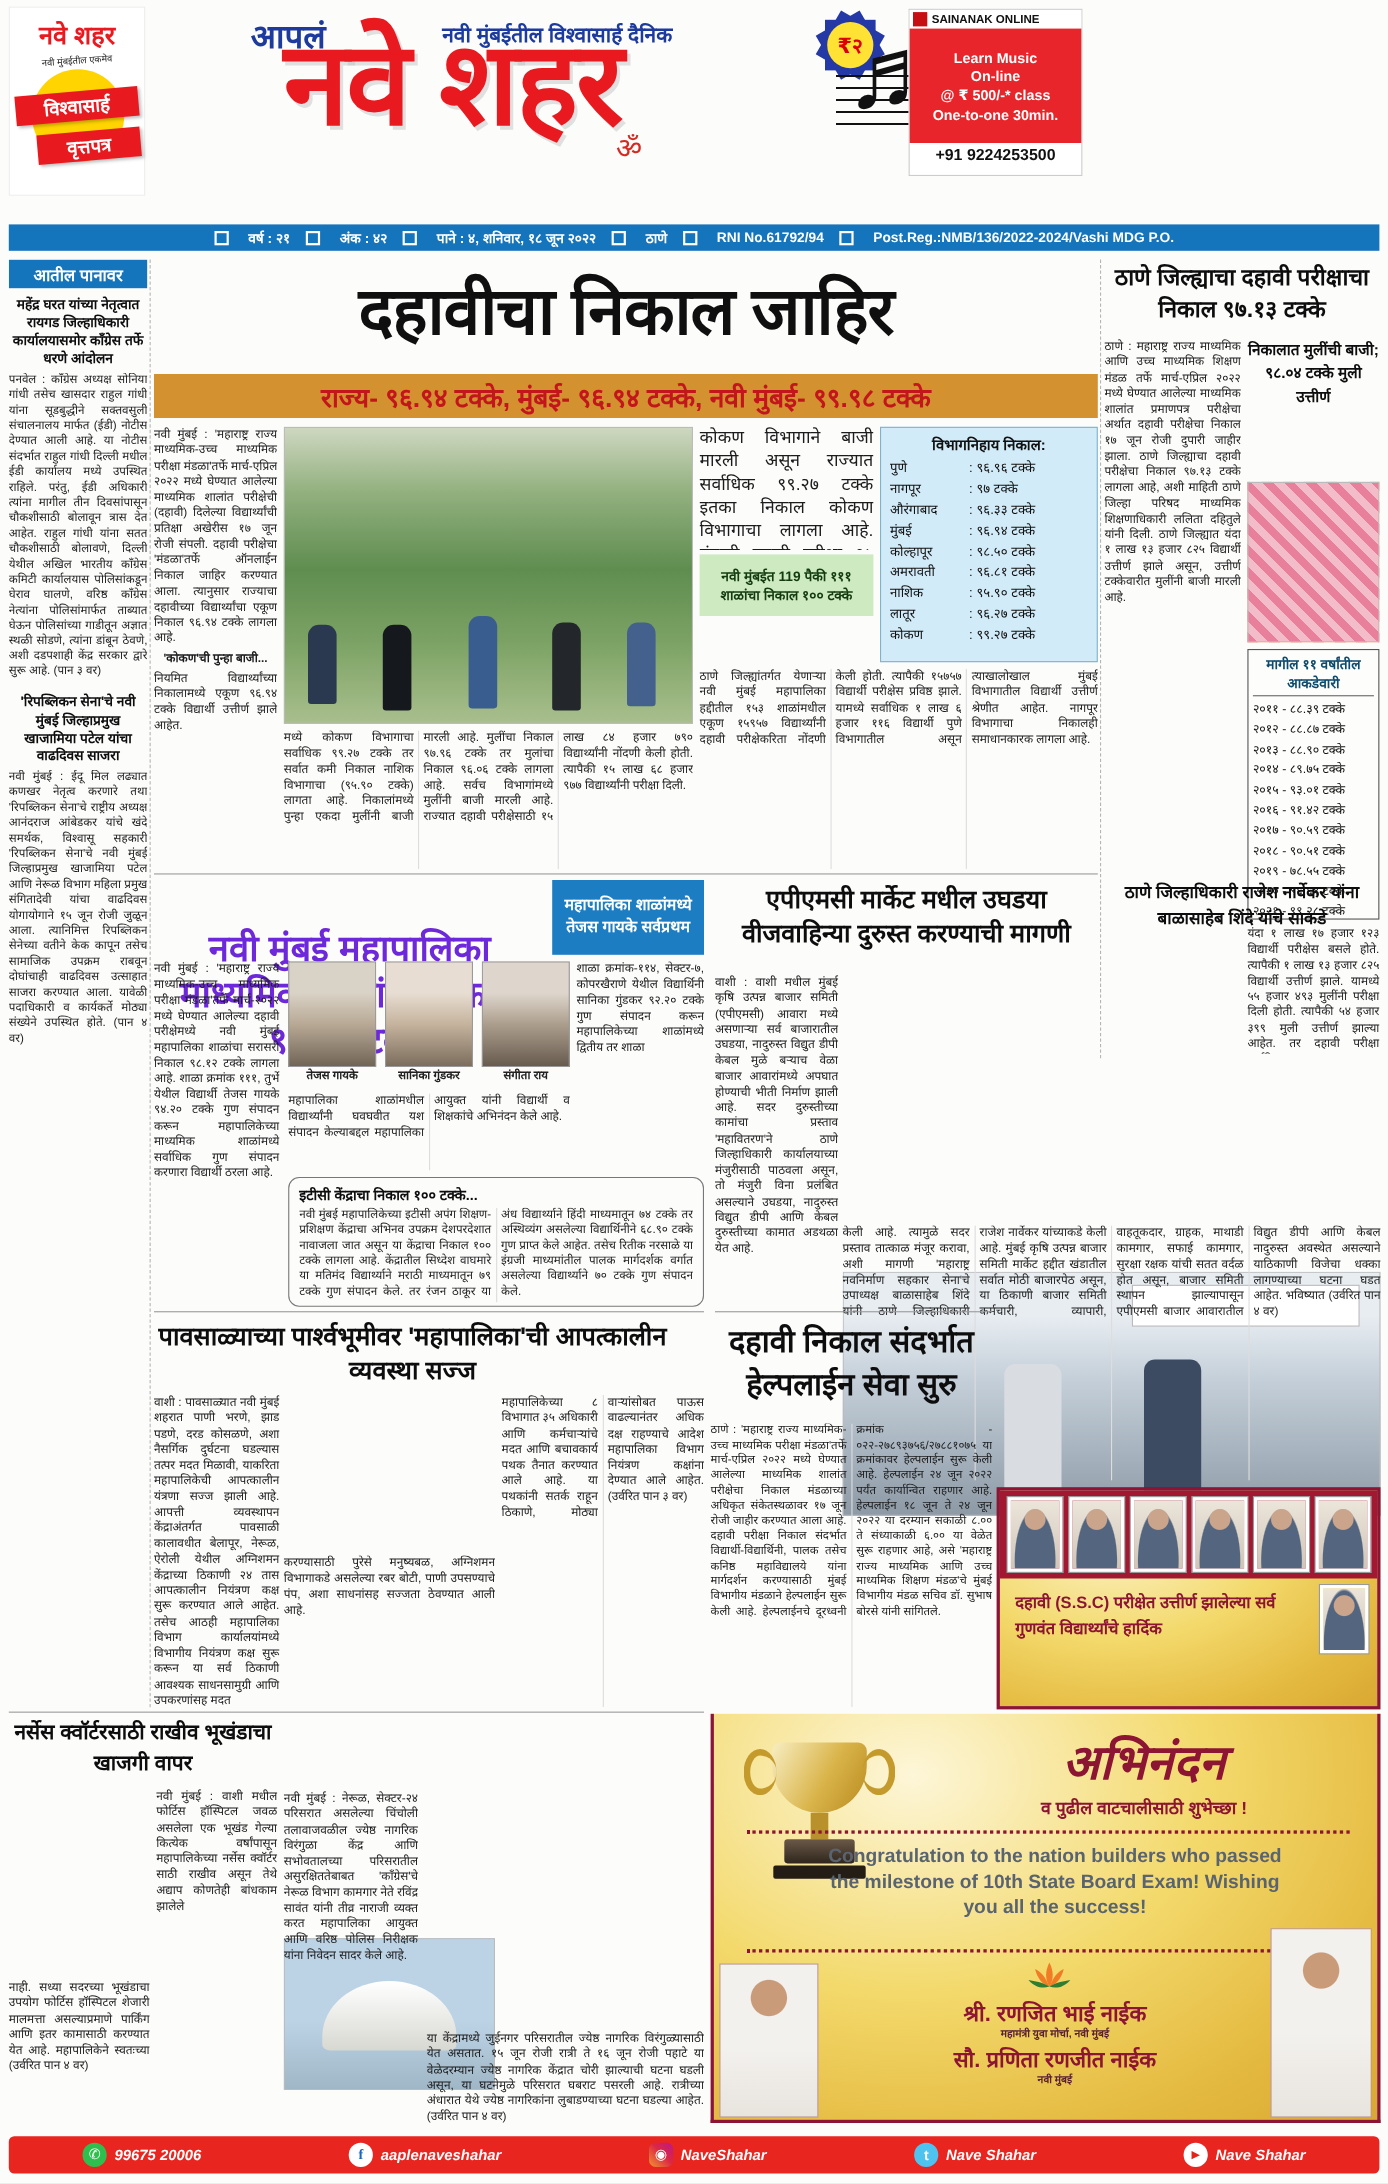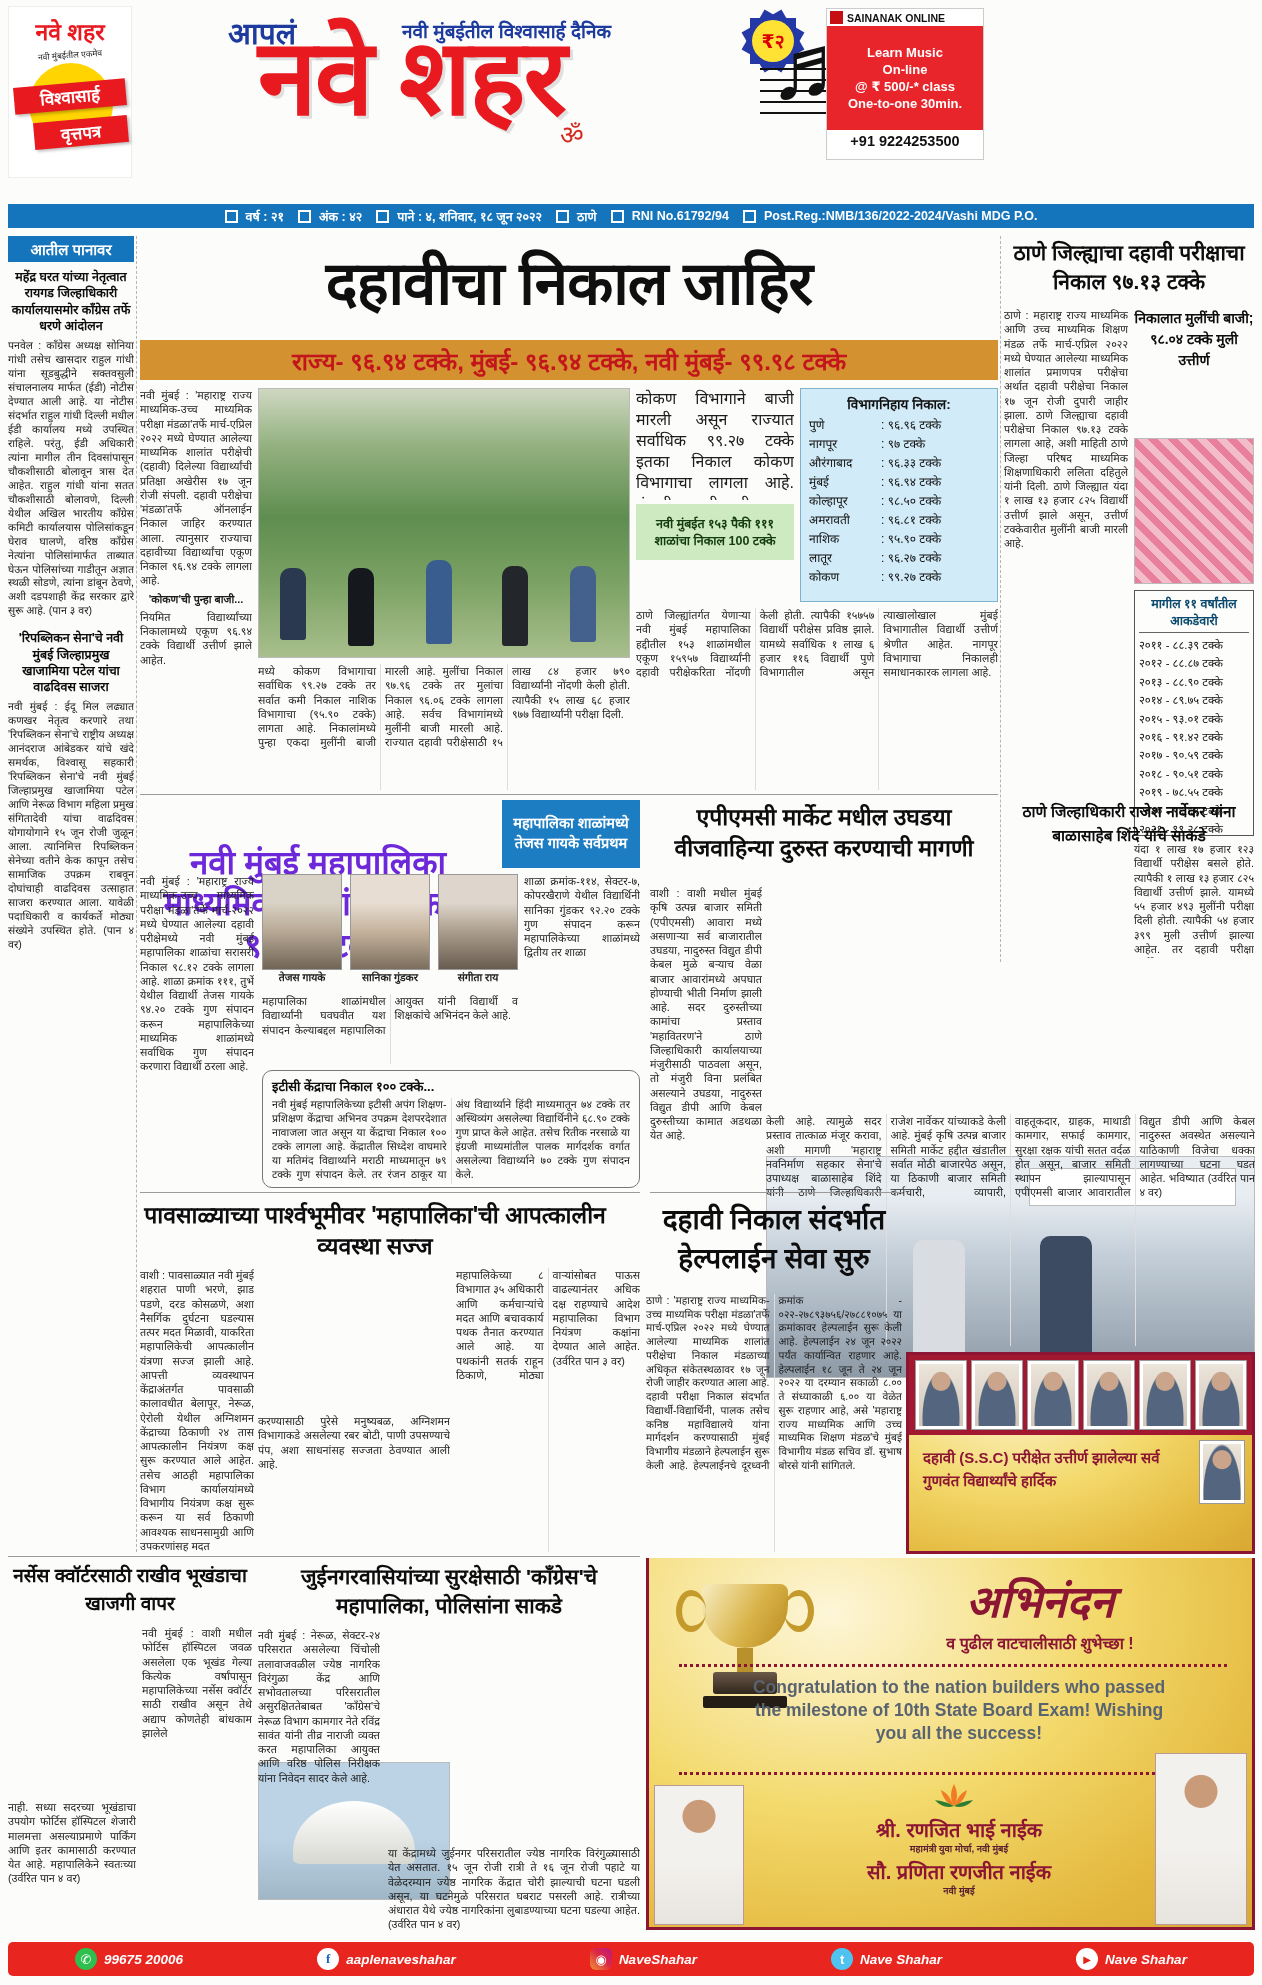--- a/index.html
+++ b/index.html
@@ -15,21 +15,21 @@
   .logoBox{background:#fff;border:1px solid #eee;}
   .banner{background:#e8191f;color:#fff;font-weight:bold;text-align:center;transform:rotate(-5deg);box-shadow:2px 2px 3px rgba(0,0,0,.25);}
   .mastTitle{color:#e8191f;font-weight:900;letter-spacing:-2px;text-shadow:3px 3px 0 rgba(190,190,190,.45);white-space:nowrap;}
   .starburst i{position:absolute;inset:10px;background:#2438a6;}
   .starburst .yc{position:absolute;left:12px;top:12px;width:42px;height:42px;border-radius:50%;background:#ffe233;display:flex;align-items:center;justify-content:center;color:#d00;font-weight:900;font-size:19px;z-index:2;}
   .staff{background:repeating-linear-gradient(180deg,#111 0 2px,transparent 2px 11px);}
   .adTop{border:1px solid #ccc;background:#fff;}
   .adRed{background:#e8252a;color:#fff;font-weight:bold;text-align:center;}
   
   .dateline{background:#1474bc;color:#fff;display:flex;align-items:center;justify-content:center;gap:14px;font-weight:bold;font-size:12.5px;}
-  .dl-item{display:flex;align-items:center;gap:8px;white-space:nowrap;}
+  .dl-item{display:flex;align-items:center;gap:18px;white-space:nowrap;}
   .sq{width:9px;height:9px;border:2px solid #fff;display:inline-block;}
   
   .sbHead{background:#1474bc;color:#fff;font-weight:bold;font-size:15px;text-align:center;padding:3px 12px;}
   .sbTitle{font-weight:bold;font-size:12.5px;text-align:center;color:#0d0d0d;line-height:1.3;margin:7px 0 5px;}
   .sbBody{font-size:10.6px;}
   
   .subheadStrip{background:#d3912f;display:flex;align-items:center;justify-content:center;}
   .subheadStrip span{color:#c3161c;font-weight:900;font-size:24px;}
   .photo{box-shadow:0 0 0 1px #bbb inset;}
   .mainPhoto{background:linear-gradient(180deg,#cfd8c2 0%,#92b07e 22%,#5f8d50 48%,#7ba264 72%,#a9bf8d 100%);position:relative;overflow:hidden;}
@@ -181,21 +181,21 @@
   <div class="abs photo mainPhoto" style="left:258px;top:388px;width:372px;height:270px;">
     <div class="fig" style="left:22px;bottom:18px;width:26px;height:72px;background:#2a3850;"></div>
     <div class="fig" style="left:90px;bottom:12px;width:26px;height:78px;background:#15181c;"></div>
     <div class="fig" style="left:168px;bottom:14px;width:26px;height:84px;background:#3a5d8f;"></div>
     <div class="fig" style="left:244px;bottom:12px;width:26px;height:80px;background:#23262b;"></div>
     <div class="fig" style="left:312px;bottom:16px;width:26px;height:76px;background:#44608c;"></div>
   </div>
 
   <div class="abs jt" style="left:636px;top:388px;width:158px;height:112px;font-size:16px;">कोकण विभागाने बाजी मारली असून राज्यात सर्वाधिक ९९.२७ टक्के इतका निकाल कोकण विभागाचा लागला आहे. यंदाची दहावी परीक्षा १५ मार्च ते ४ एप्रिल २०२२ या कालावधीत पार पडली होती.</div>
 
-  <div class="abs greenBox" style="left:636px;top:504px;width:158px;height:56px;">नवी मुंबईत १५३ पैकी १११ शाळांचा निकाल 100 टक्के</div>
+  <div class="abs greenBox" style="left:636px;top:504px;width:158px;height:56px;">नवी मुंबईत 119 पैकी १११ शाळांचा निकाल १०० टक्के</div>
 
   <div class="abs divBox" style="left:800px;top:388px;width:198px;height:214px;">
     <div class="t">विभागनिहाय निकाल:</div>
     <div>
 
         <div class="divRow">
           <span class="n">पुणे</span>
           <span>: ९६.९६ टक्के</span>
         </div>
 
@@ -325,21 +325,20 @@
   <div class="abs hr" style="left:650px;top:1192px;width:252px;"></div>
   <div class="abs b ctr" style="left:646px;top:1200px;width:256px;height:88px;font-size:28px;line-height:1.4;color:#0d0d0d;">दहावी निकाल संदर्भात हेल्पलाईन सेवा सुरु</div>
   <div class="abs jt cols2" style="left:646px;top:1294px;width:256px;height:258px;font-size:10.4px;">ठाणे : 'महाराष्ट्र राज्य माध्यमिक-उच्च माध्यमिक परीक्षा मंडळा'तर्फे मार्च-एप्रिल २०२२ मध्ये घेण्यात आलेल्या माध्यमिक शालांत परीक्षेचा निकाल मंडळाच्या अधिकृत संकेतस्थळावर १७ जून रोजी जाहीर करण्यात आला आहे. दहावी परीक्षा निकाल संदर्भात विद्यार्थी-विद्यार्थिनी, पालक तसेच कनिष्ठ महाविद्यालये यांना मार्गदर्शन करण्यासाठी मुंबई विभागीय मंडळाने हेल्पलाईन सुरू केली आहे. हेल्पलाईनचे दूरध्वनी क्रमांक - ०२२-२७८९३७५६/२७८८१०७५ या क्रमांकावर हेल्पलाईन सुरू केली आहे. हेल्पलाईन २४ जून २०२२ पर्यंत कार्यान्वित राहणार आहे. हेल्पलाईन १८ जून ते २४ जून २०२२ या दरम्यान सकाळी ८.०० ते संध्याकाळी ६.०० या वेळेत सुरू राहणार आहे, असे 'महाराष्ट्र राज्य माध्यमिक आणि उच्च माध्यमिक शिक्षण मंडळ'चे मुंबई विभागीय मंडळ सचिव डॉ. सुभाष बोरसे यांनी सांगितले.</div>
 
   <div class="abs hr" style="left:8px;top:1556px;width:632px;"></div>
   <div class="abs b ctr" style="left:8px;top:1562px;width:244px;height:56px;font-size:19px;line-height:1.45;color:#0d0d0d;">नर्सेस क्वॉर्टरसाठी राखीव भूखंडाचा खाजगी वापर</div>
 
   <div class="abs jt" style="left:142px;top:1626px;width:110px;height:302px;font-size:10.8px;">नवी मुंबई : वाशी मधील फोर्टिस हॉस्पिटल जवळ असलेला एक भूखंड गेल्या कित्येक वर्षांपासून महापालिकेच्या नर्सेस क्वॉर्टर साठी राखीव असून तेथे अद्याप कोणतेही बांधकाम झालेले</div>
   <div class="abs jt" style="left:8px;top:1800px;width:128px;height:128px;font-size:10.8px;">नाही. सध्या सदरच्या भूखंडाचा उपयोग फोर्टिस हॉस्पिटल शेजारी मालमत्ता असल्याप्रमाणे पार्किंग आणि इतर कामासाठी करण्यात येत आहे. महापालिकेने स्वतःच्या (उर्वरित पान ४ वर)</div>
 
-  <div class="abs b ctr" style="left:258px;top:1562px;width:382px;height:58px;font-size:21px;line-height:1.4;color:#0d0d0d;">जुईनगरवासियांच्या सुरक्षेसाठी 'काँग्रेस'चे महापालिका, पोलिसांना साकडे</div>
   <div class="abs jt" style="left:258px;top:1628px;width:122px;height:300px;font-size:10.8px;">नवी मुंबई : नेरूळ, सेक्टर-२४ परिसरात असलेल्या चिंचोली तलावाजवळील ज्येष्ठ नागरिक विरंगुळा केंद्र आणि सभोवतालच्या परिसरातील असुरक्षिततेबाबत 'काँग्रेस'चे नेरूळ विभाग कामगार नेते रविंद्र सावंत यांनी तीव्र नाराजी व्यक्त करत महापालिका आयुक्त आणि वरिष्ठ पोलिस निरीक्षक यांना निवेदन सादर केले आहे.</div>
 
   <div class="abs jt" style="left:388px;top:1846px;width:252px;height:84px;font-size:10.8px;">या केंद्रामध्ये जुईनगर परिस­रातील ज्येष्ठ नागरिक विरंगुळ्यासाठी येत असतात. १५ जून रोजी रात्री ते १६ जून रोजी पहाटे या वेळेदरम्यान ज्येष्ठ नागरिक केंद्रात चोरी झाल्याची घटना घडली असून, या घटनेमुळे परिसरात घबराट पसरली आहे. रात्रीच्या अंधारात येथे ज्येष्ठ नागरिकांना लुबाडण्याच्या घटना घडल्या आहेत. (उर्वरित पान ४ वर)</div>
   <div class="abs jt" style="left:388px;top:1628px;width:252px;height:58px;font-size:10.8px;"></div>
 
   <div class="abs adFrame" style="left:906px;top:1352px;width:349px;height:202px;">
     <div class="pstrip">
       <div class="phead"></div>
       <div class="phead"></div>
       <div class="phead"></div>

